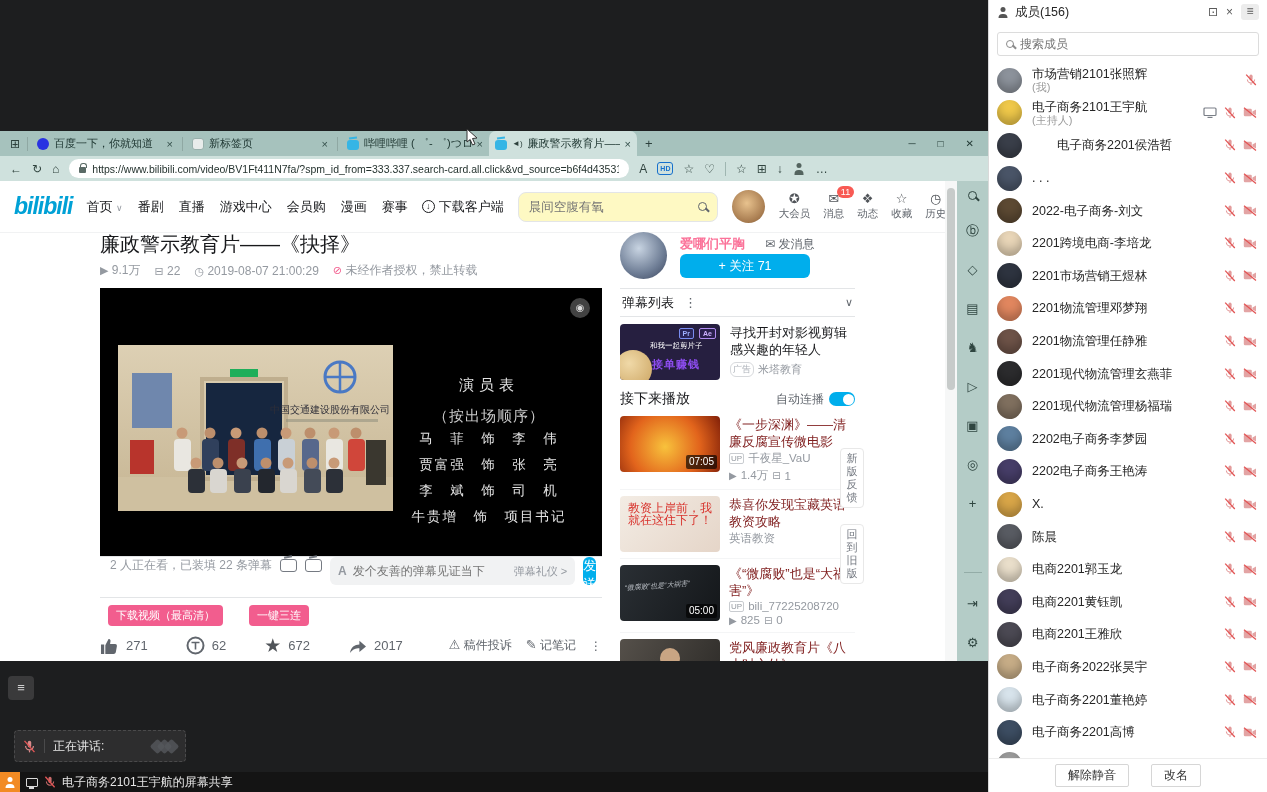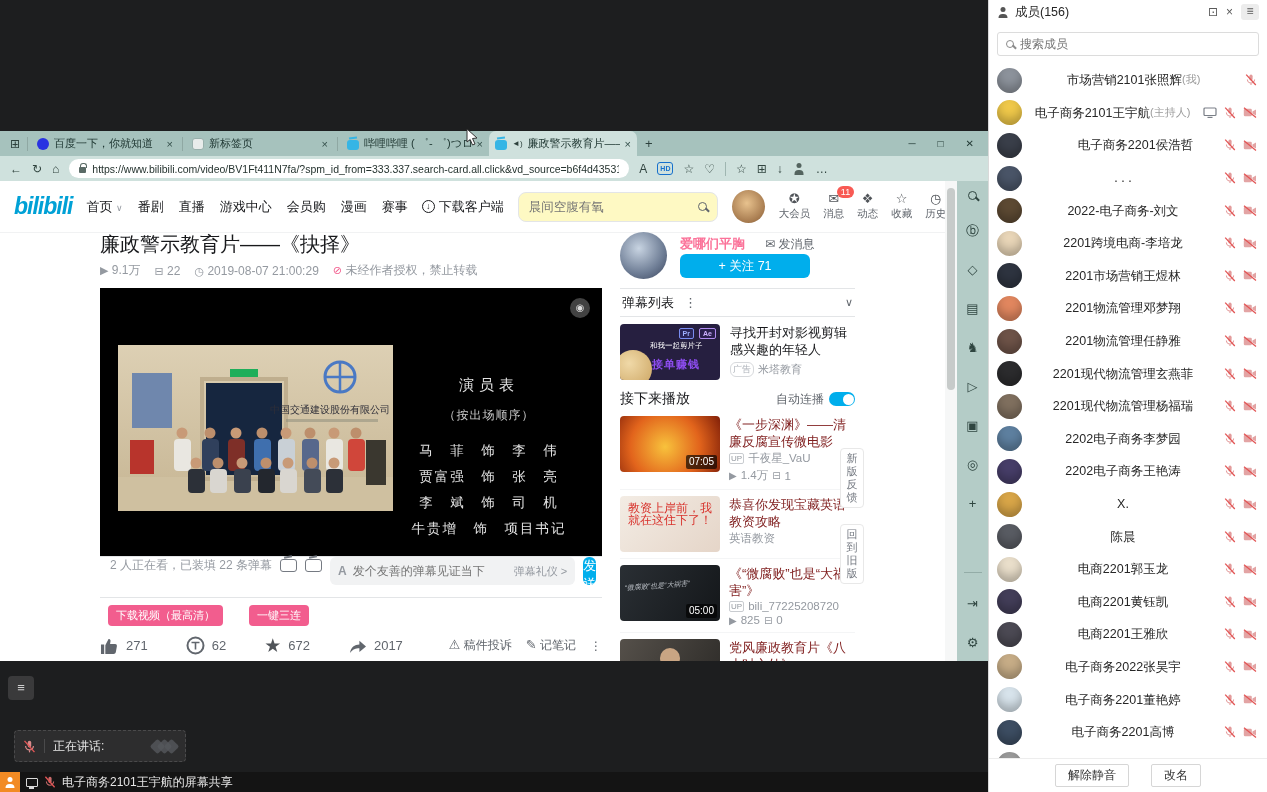--- a/index.html
+++ b/index.html
@@ -60,21 +60,21 @@
 
 .vtitle{position:absolute;left:100px;top:50px;font-size:20px;font-weight:500;color:#18191c}
 .vmeta{position:absolute;left:100px;top:81px;display:flex;gap:14px;font-size:12px;color:#9499a0;align-items:center}
 .vmeta .mic2{font-size:11px}
 .vmeta .forbid{color:#f25d8e}
 
 .player{position:absolute;left:100px;top:107px;width:502px;height:268px;background:#000}
 .photo{position:absolute;left:18px;top:57px;width:275px;height:166px}
 .credits{position:absolute;right:18px;top:88px;width:190px;text-align:center;color:#e3e3e3}
 .credits .ct{font-size:15px;letter-spacing:5px;margin-bottom:12px}
-.credits .cs{font-size:12px;color:#c9c9c9;margin-bottom:14px;letter-spacing:1px}
+.credits .cs{font-size:15px;color:#c9c9c9;letter-spacing:1px}
 .credits .cl{font-size:13.5px;line-height:26px;letter-spacing:2px;white-space:pre}
 .theater{position:absolute;right:12px;top:10px;width:20px;height:20px;border-radius:50%;background:rgba(120,120,120,.55);color:#ddd;font-size:10px;text-align:center;line-height:20px}
 
 .dbar{position:absolute;left:100px;top:375px;width:502px;height:42px;border-top:1px solid #e3e5e7;border-bottom:1px solid #e3e5e7;display:flex;gap:8px;padding:0 10px}
 .dwatch{font-size:12px;color:#9499a0;white-space:nowrap}
 .tv-ic{position:relative;width:17px;height:13px;border:1.5px solid #757a82;border-radius:3px;flex:none;margin-top:2px}
 .tv-ic::before{content:"";position:absolute;top:-4px;left:3px;width:8px;height:2px;background:#757a82;transform:rotate(-10deg)}
 .dinput{flex:1;height:28px;background:#f1f2f3;border-radius:6px;display:flex;align-items:center;gap:6px;padding:0 8px}
 .dinput .aic{font-size:12px;color:#9499a0;font-weight:bold}
 .dinput input{flex:1;border:none;outline:none;background:transparent;font-size:12px;color:#61666d;font-family:inherit}
@@ -146,21 +146,21 @@
 .phead .menu{background:#ececec;border-radius:3px;width:18px;height:16px;text-align:center;line-height:15px}
 .person-sm{position:relative;width:12px;height:12px}
 .person-sm::before{content:"";position:absolute;left:50%;top:1px;transform:translateX(-50%);width:5px;height:5px;border-radius:50%;background:#555}
 .person-sm::after{content:"";position:absolute;left:50%;bottom:0;transform:translateX(-50%);width:9px;height:4px;border-radius:4px 4px 0 0;background:#555}
 .psearch{margin:8px 8px 6px;height:24px;border:1px solid #dcdcdc;border-radius:3px;display:flex;align-items:center;gap:6px;padding:0 8px}
 .psearch .mag{color:#8c8c8c;width:8px;height:8px;border-width:1.4px}
 .psearch input{flex:1;border:none;outline:none;font-size:12px;color:#595959;font-family:inherit}
 .mlist{flex:1;overflow:hidden;padding-top:2px}
 .m-row{height:32.6px;display:flex;align-items:center;padding:0 10px 0 8px;gap:10px}
 .m-avatar{width:25px;height:25px;border-radius:50%;flex:none;background:#ccc;box-shadow:inset 0 -6px 10px rgba(0,0,0,.25)}
-.m-texts{flex:1;min-width:0;display:flex;flex-direction:row;justify-content:center}
+.m-texts{flex:1;min-width:0;display:flex;flex-direction:column;justify-content:center}
 .m-name{font-size:12.5px;color:#262626;white-space:pre;overflow:hidden;line-height:14px}
 .m-sub{font-size:11px;color:#9a9a9a;line-height:12px}
 .m-icons{display:flex;gap:7px;align-items:center;flex:none}
 .pfoot{height:34px;border-top:1px solid #ededed;display:flex;align-items:center;justify-content:center;gap:22px}
 .pfoot button{height:23px;padding:0 12px;background:#fff;border:1px solid #d6d6d6;border-radius:2px;font-size:12px;color:#333;font-family:inherit}
 
 .gridbtn{position:absolute;left:8px;top:676px;width:26px;height:24px;background:#3a3a3b;border-radius:4px;color:#cfcfcf;font-size:13px;text-align:center;line-height:23px}
 .speaking{position:absolute;left:14px;top:730px;width:172px;height:32px;background:#2d2d2e;border:1px dashed #4a4a4b;border-radius:4px;display:flex;align-items:center;gap:8px;padding:0 8px}
 .speaking .div{width:1px;height:14px;background:#4a4a4b}
 .speaking .lbl{font-size:12px;color:#e8e8e8}

